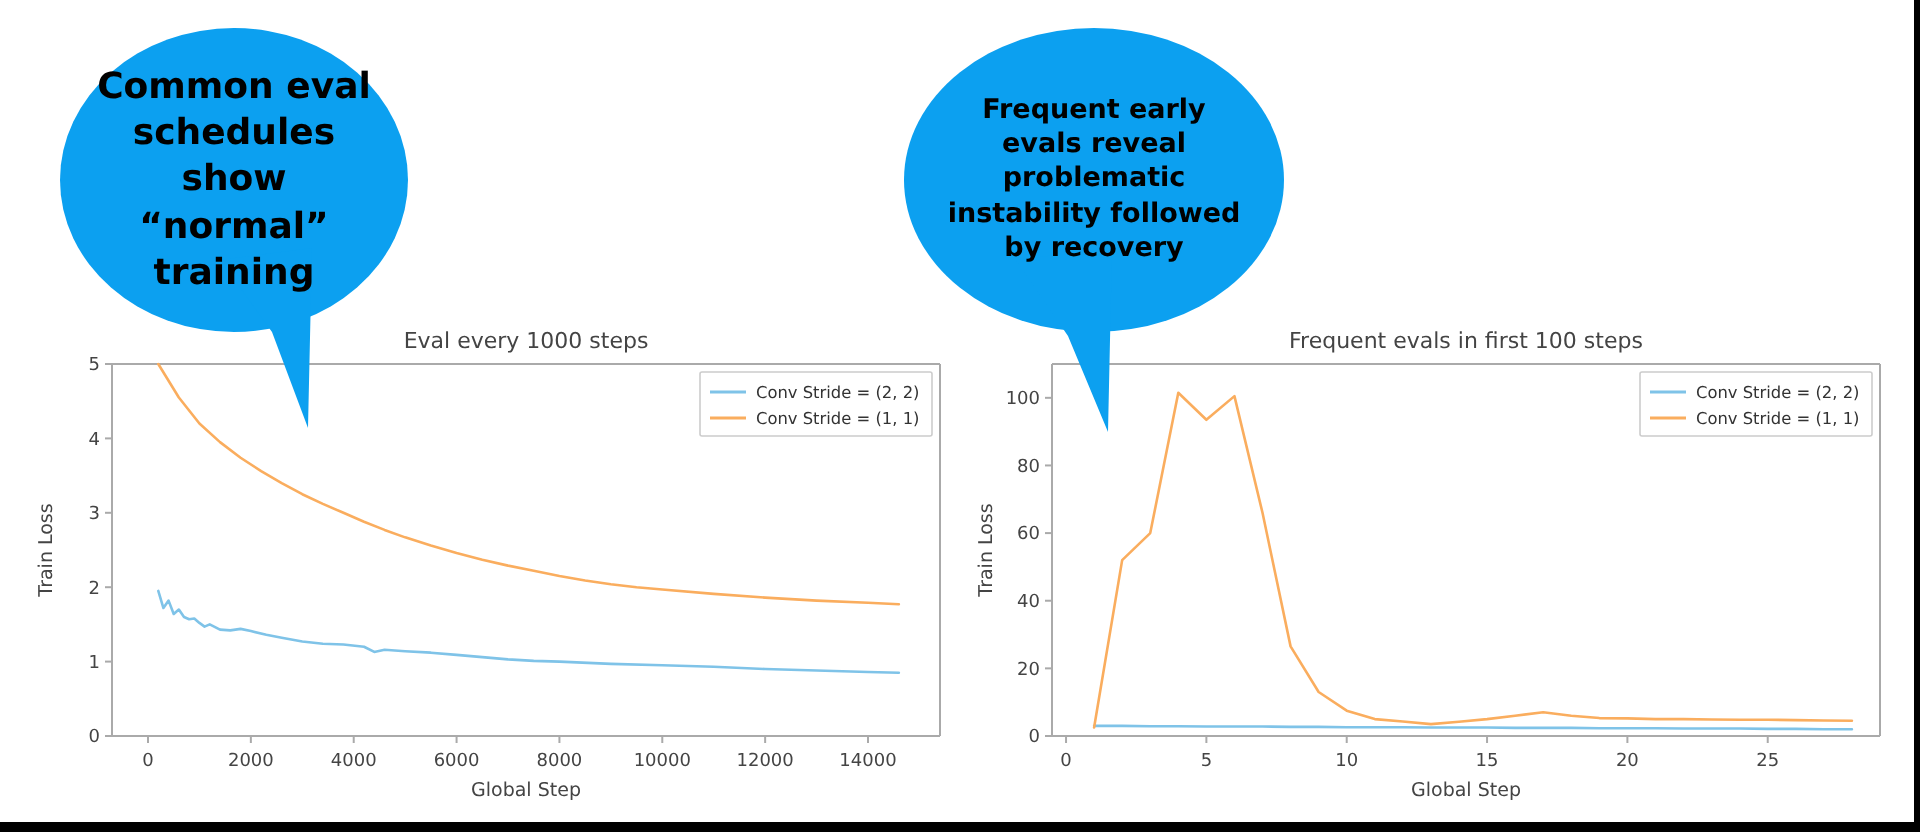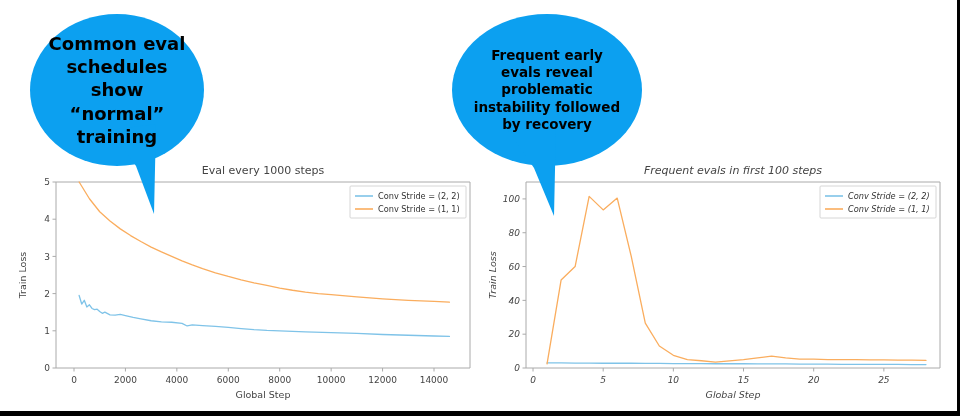--- a/index.html
+++ b/index.html
@@ -17,21 +17,21 @@
     border-bottom: 5px solid #000000;
     border-right: 3px solid #000000;
     box-sizing: border-box;
   }
   .chart-panel {
     position: absolute;
     top: 160px;
     height: 250px;
   }
   #chart-left  { left: 8px;   width: 470px; }
-  #chart-right { left: 482px; width: 470px; font-style: italic; }
+  #chart-right { left: 482px; width: 470px; }
 
   .chart-svg { display: block; }
 
   .bubble {
     position: absolute;
     color: #000000;
     font-weight: bold;
     text-align: center;
     line-height: 1.28;
     display: flex;

